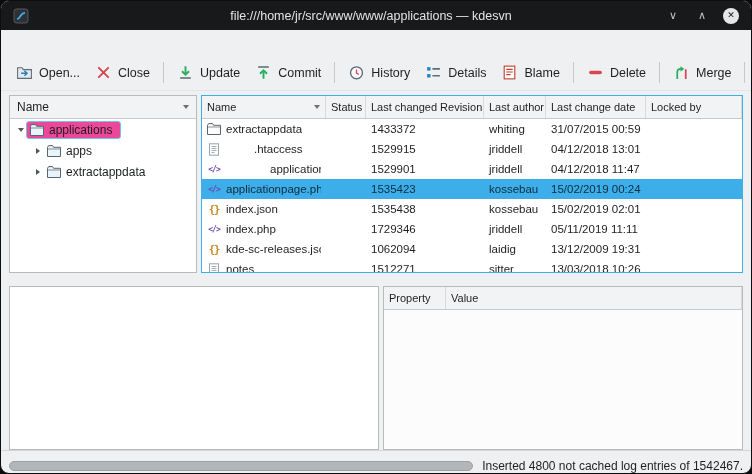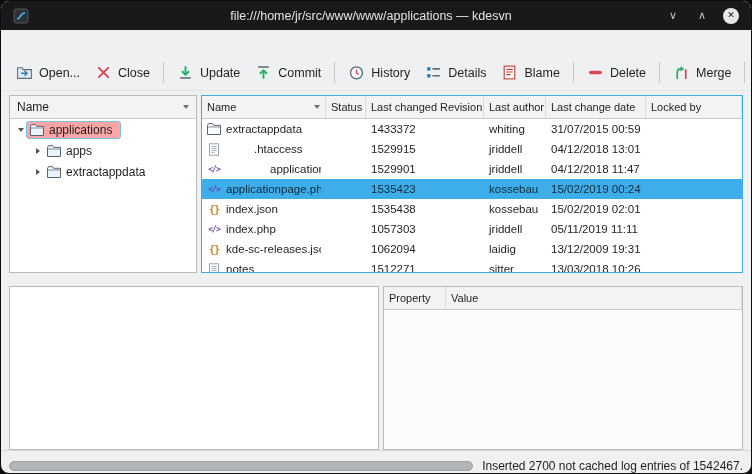--- a/index.html
+++ b/index.html
@@ -43,21 +43,21 @@
 
   
   .tree-body{flex:1;}
   .trow{display:flex;align-items:center;height:21px;font-size:12px;}
   .trow.lv0{padding-left:5px;}
   .trow.lv1{padding-left:22px;}
   .tw{width:11px;display:flex;justify-content:center;flex:0 0 auto;}
   .trow.collapsed .tw::before{content:"";width:0;height:0;border-top:3.5px solid transparent;border-bottom:3.5px solid transparent;border-left:4.5px solid #4f575e;}
   .trow.expanded .tw::before{content:"";width:0;height:0;border-left:3.5px solid transparent;border-right:3.5px solid transparent;border-top:4.5px solid #4f575e;}
   .hl{display:flex;align-items:center;padding:1px 8px 1px 3px;border-radius:3px;border:1px solid transparent;}
-  .trow.current .hl{background:#fca5a5;border-color:#74c3ee;}
+  .trow.current .hl{background:#ec4899;border-color:#74c3ee;}
   .tfolder{margin-right:5px;display:flex;}
 
   
   .list-body{flex:1;}
   .lrow{display:grid;grid-template-columns:124px 40px 118px 62px 100px 1fr;height:20px;align-items:center;font-size:11.5px;}
   .lrow.selected{background:#3daee9;color:#0e2c3c;}
   .cell{padding:0 5px;overflow:hidden;white-space:nowrap;}
   .cell.name{display:flex;align-items:center;padding-left:4px;}
   .ficon{width:16px;height:14px;flex:0 0 auto;margin-right:4px;display:flex;align-items:center;justify-content:center;}
   .ficon svg,.ficon span{display:none;}
@@ -373,21 +373,21 @@
           <div class="lrow ic-code">
             <div class="cell name">
               <span class="ficon">
 
                 <span class="i-code"></span>
 
               </span>
               <span style="overflow:hidden;white-space:nowrap;">index.php</span>
             </div>
             <div class="cell"></div>
-            <div class="cell">1057303</div>
+            <div class="cell">1729346</div>
             <div class="cell">jriddell</div>
             <div class="cell">05/11/2019 11:11</div>
             <div class="cell"></div>
           </div>
           <div class="lrow ic-json">
             <div class="cell name">
               <span class="ficon">
 
                 <span class="i-json"></span>
               </span>
@@ -440,17 +440,17 @@
             <span>Value</span>
           </div>
         </div>
       <div class="prop-body"></div>
     </div>
   </div>
 
   <div class="statusbar">
     <div class="statusrow">
       <div class="progress"></div>
-      <div class="status-msg">Inserted 2700 not cached log entries of 1542467.</div>
+      <div class="status-msg">Inserted 4800 not cached log entries of 1542467.</div>
     </div>
   </div>
 
 </div>
 
 </body></html>

